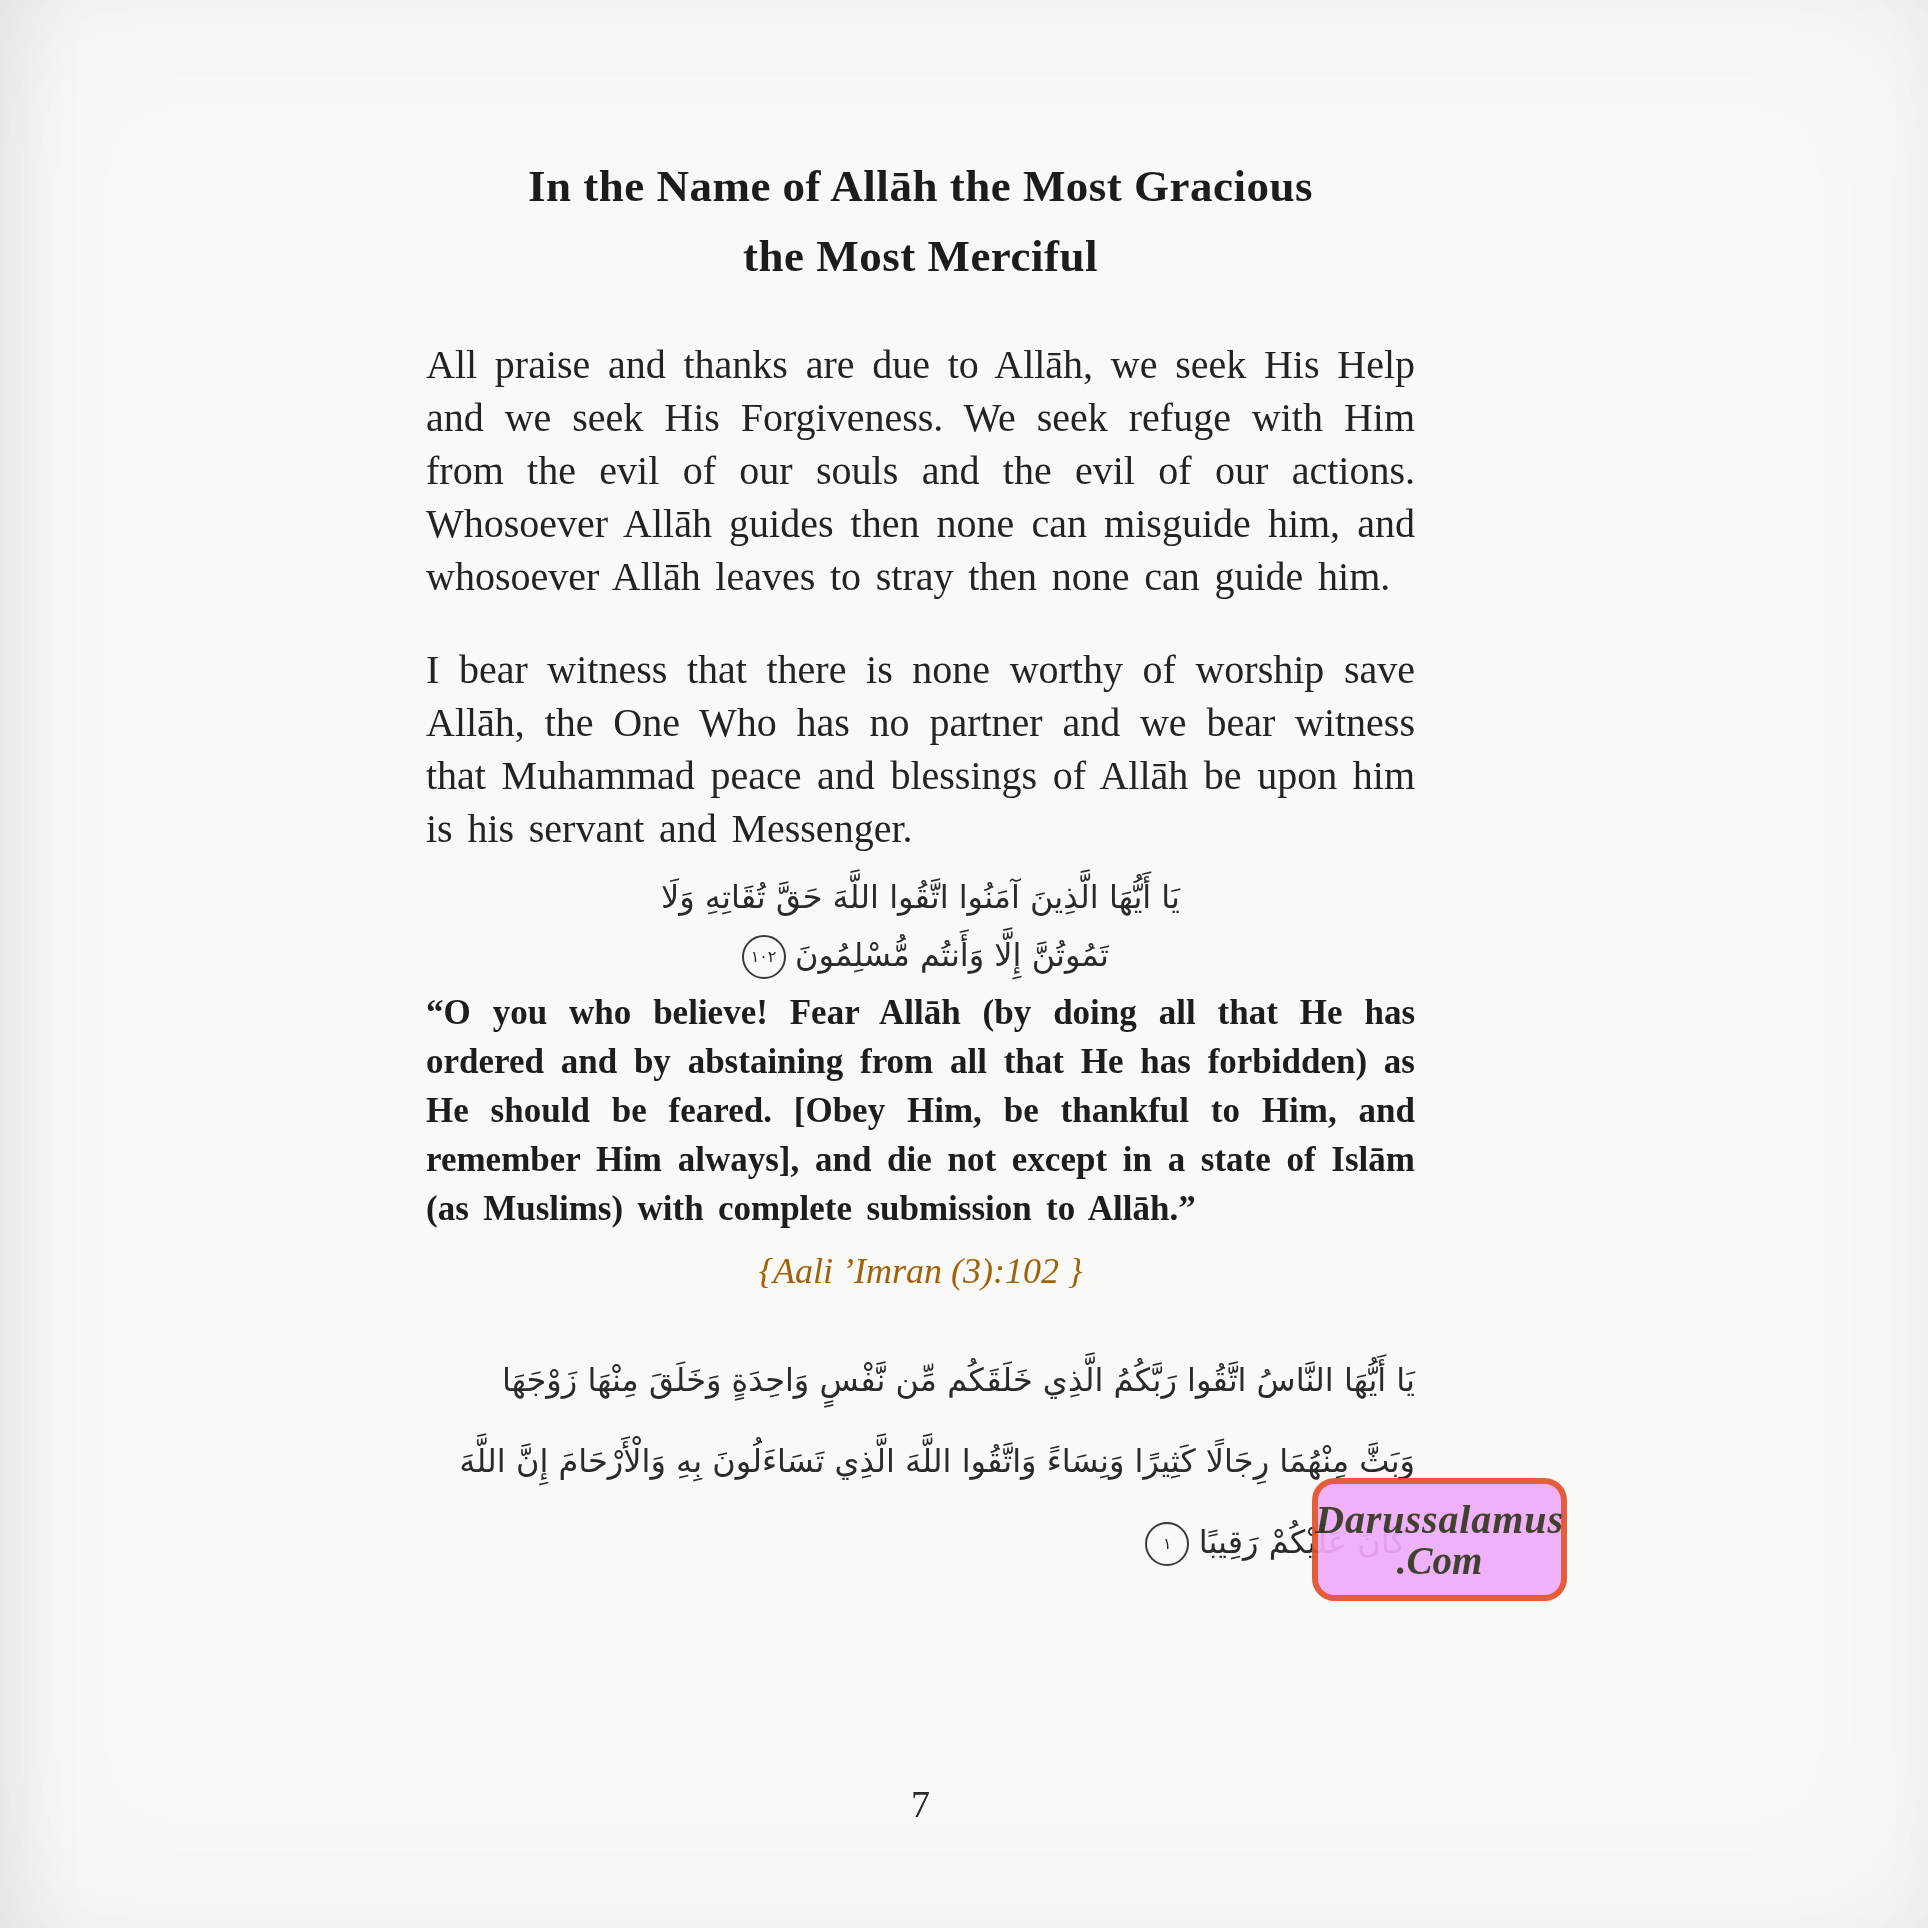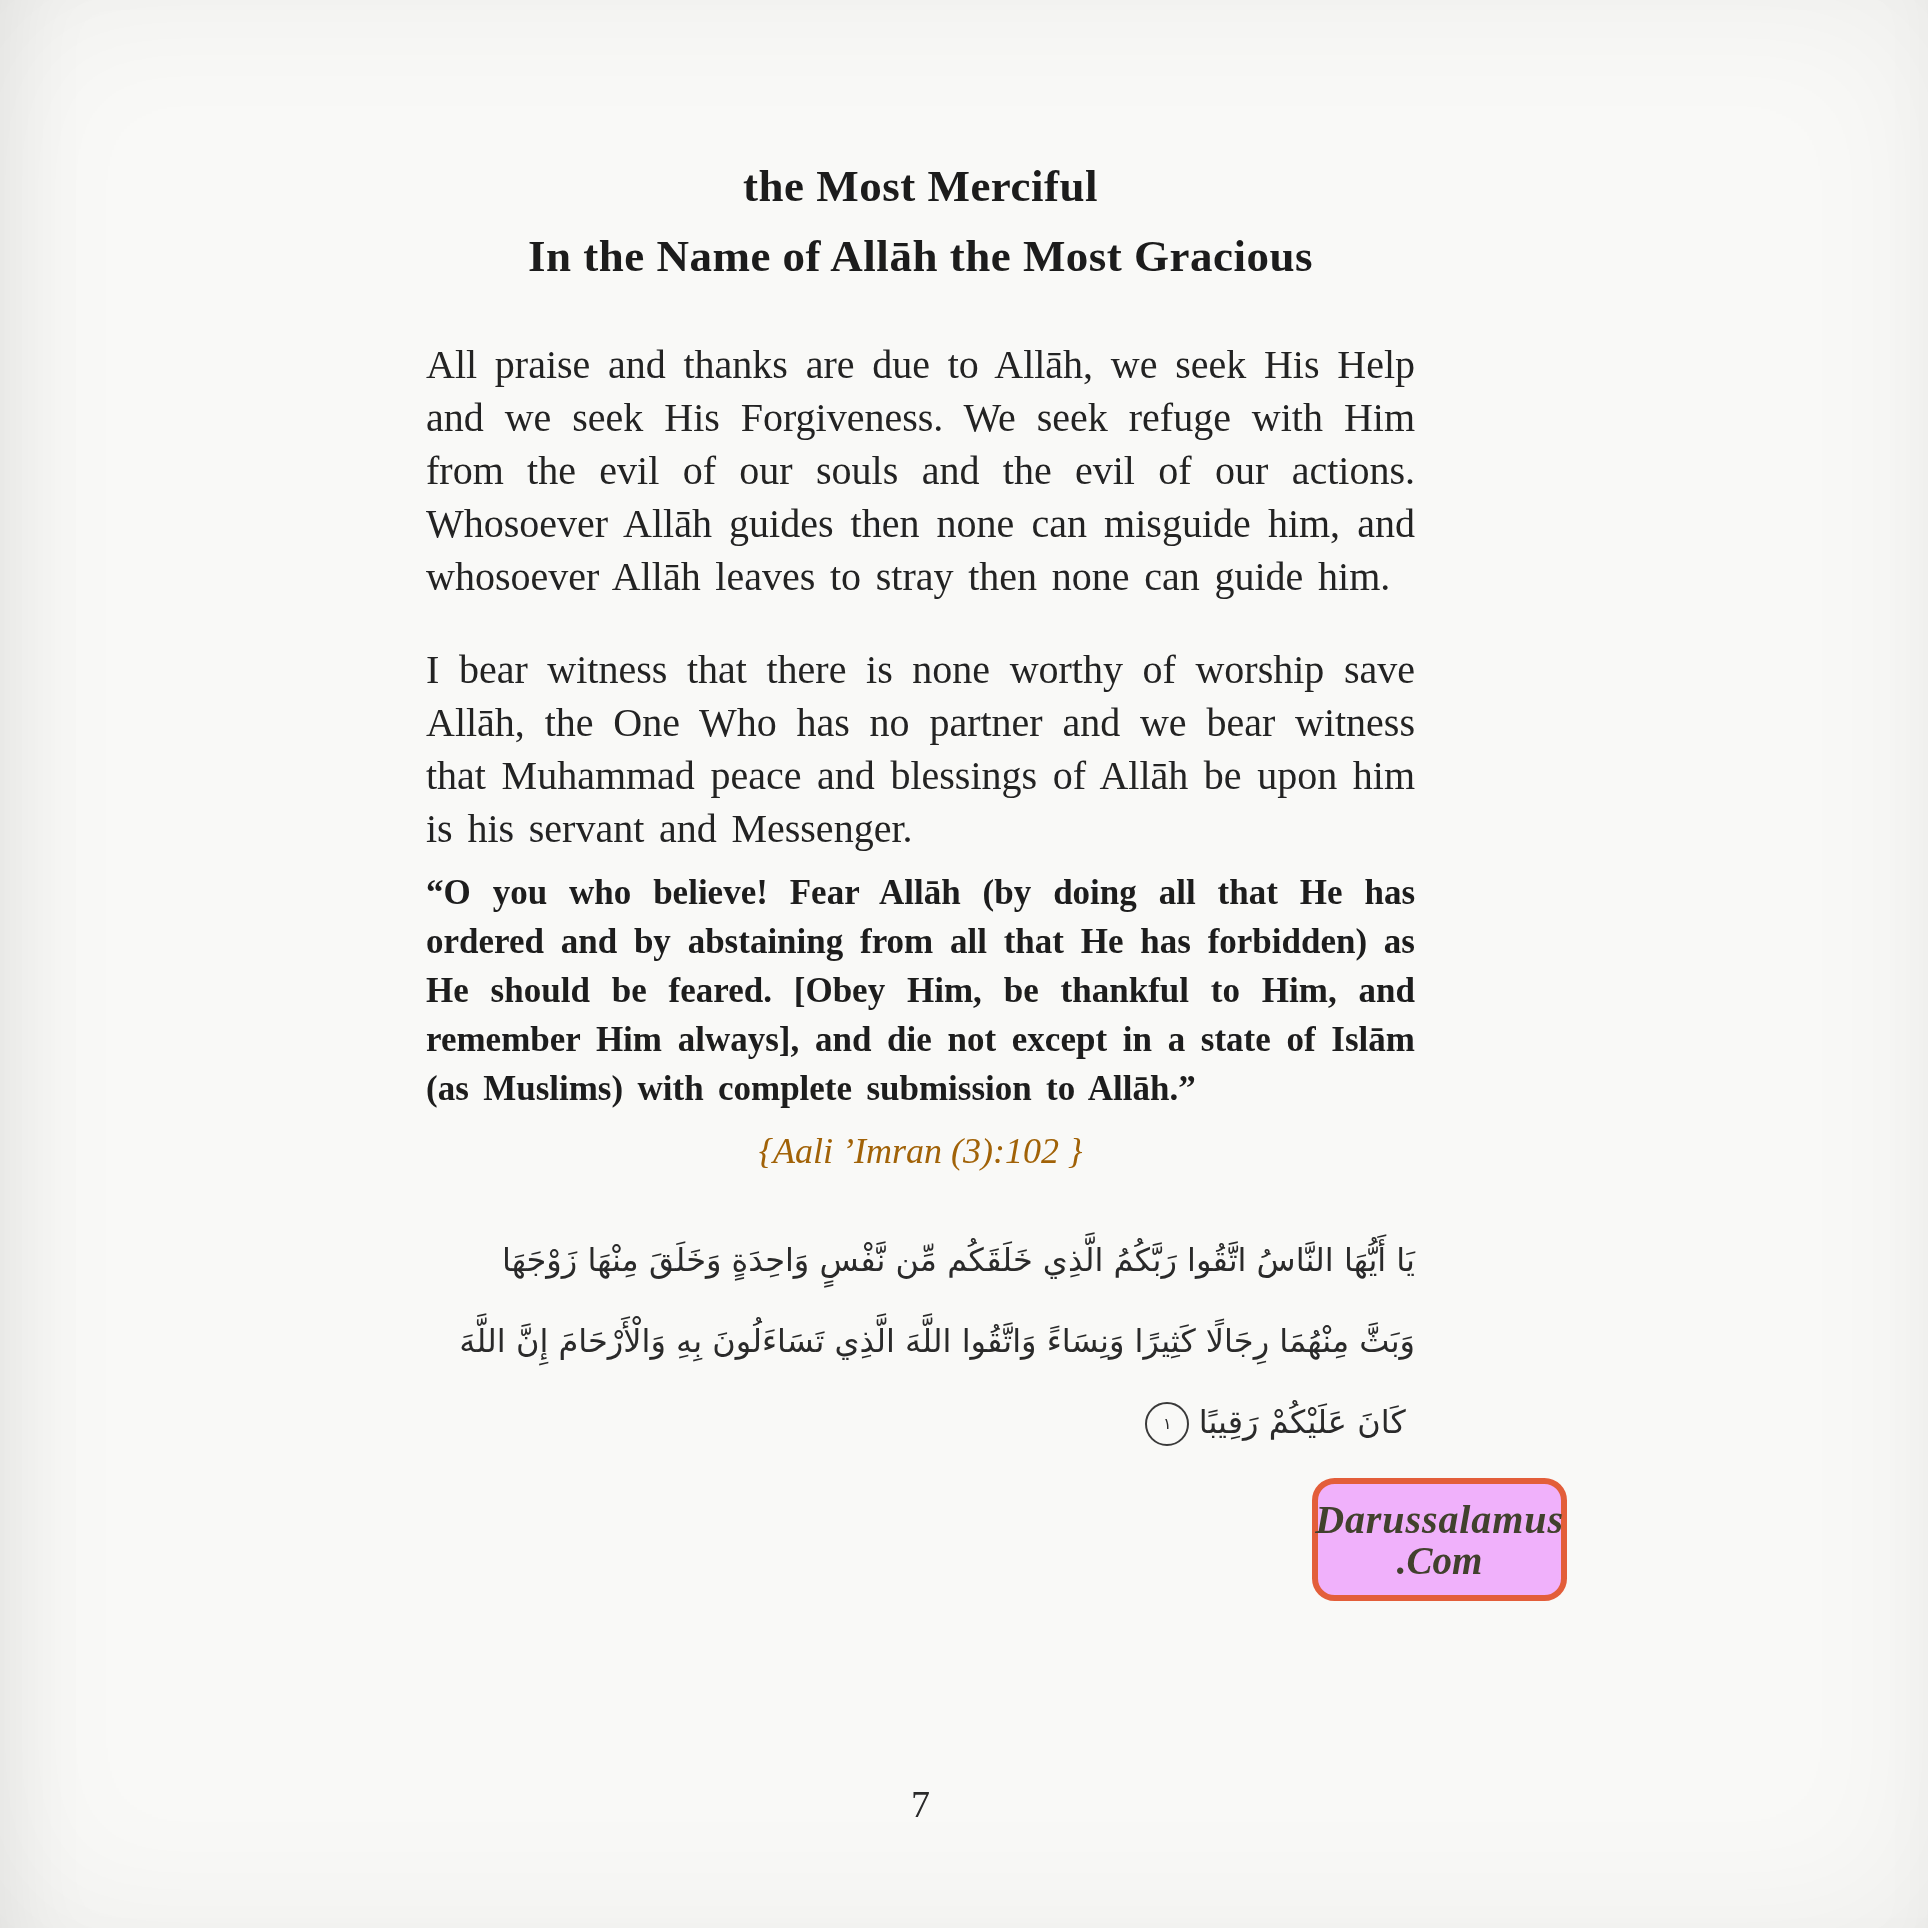--- a/index.html
+++ b/index.html
@@ -122,28 +122,32 @@
   }
 </style>
 </head>
 <body>
 
 <div class="page">
 
   <div class="column">
 
     <div class="title-block">
+      <div class="title">In the Name of Allāh the Most Gracious</div>
       <div class="title">the Most Merciful</div>
-      <div class="title">In the Name of Allāh the Most Gracious</div>
     </div>
 
     <p class="para">All praise and thanks are due to Allāh, we seek His Help and we seek His Forgiveness. We seek refuge with Him from the evil of our souls and the evil of our actions. Whosoever Allāh guides then none can misguide him, and whosoever Allāh leaves to stray then none can guide him.</p>
 
     <p class="para second">I bear witness that there is none worthy of worship save Allāh, the One Who has no partner and we bear witness that Muhammad peace and blessings of Allāh be upon him is his servant and Messenger.</p>
 
+    <div class="arabic arabic-1">
+      <div class="ar-line">يَا أَيُّهَا الَّذِينَ آمَنُوا اتَّقُوا اللَّهَ حَقَّ تُقَاتِهِ وَلَا</div>
+      <div class="ar-line"><span>تَمُوتُنَّ إِلَّا وَأَنتُم مُّسْلِمُونَ</span><span class="ayah-marker">١٠٢</span></div>
+    </div>
 
     <p class="bold-quote">“O you who believe! Fear Allāh (by doing all that He has ordered and by abstaining from all that He has forbidden) as He should be feared. [Obey Him, be thankful to Him, and remember Him always], and die not except in a state of Islām (as Muslims) with complete submission to Allāh.”</p>
 
     <div class="citation">{Aali ’Imran (3):102 }</div>
 
     <div class="arabic arabic-2">
       <div class="ar-line">يَا أَيُّهَا النَّاسُ اتَّقُوا رَبَّكُمُ الَّذِي خَلَقَكُم مِّن نَّفْسٍ وَاحِدَةٍ وَخَلَقَ مِنْهَا زَوْجَهَا</div>
       <div class="ar-line">وَبَثَّ مِنْهُمَا رِجَالًا كَثِيرًا وَنِسَاءً وَاتَّقُوا اللَّهَ الَّذِي تَسَاءَلُونَ بِهِ وَالْأَرْحَامَ إِنَّ اللَّهَ</div>
       <div class="ar-line last"><span>كَانَ عَلَيْكُمْ رَقِيبًا</span><span class="ayah-marker">١</span></div>
     </div>

